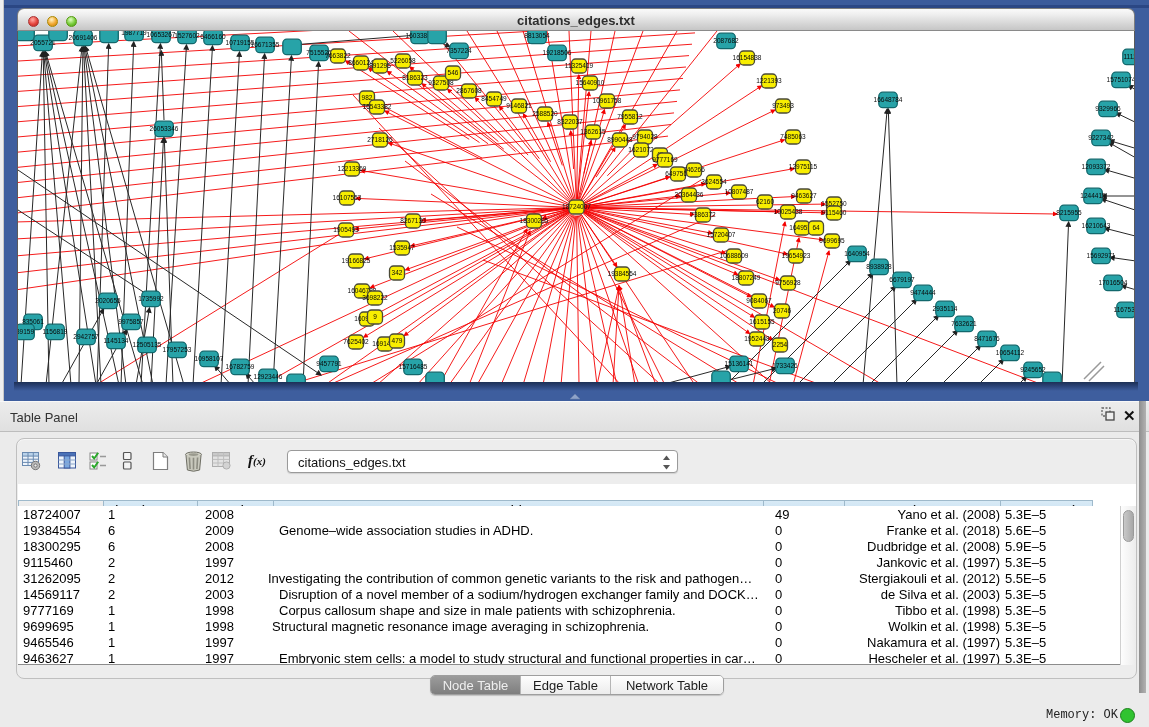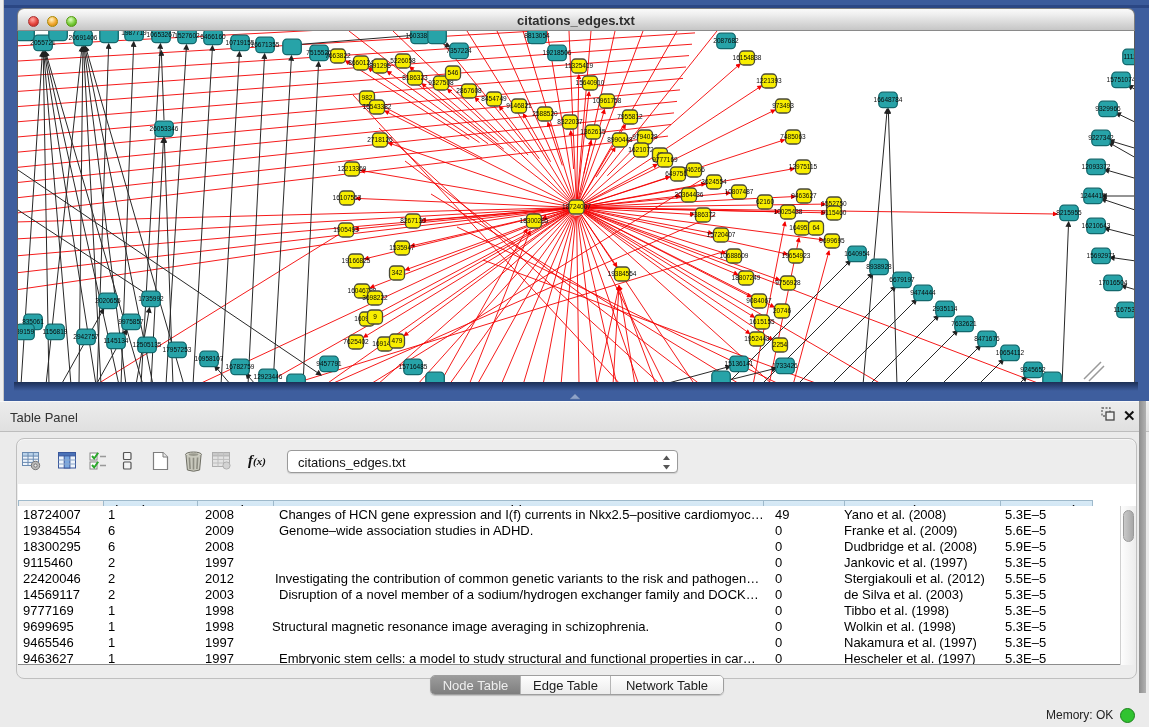--- a/index.html
+++ b/index.html
@@ -49,35 +49,35 @@
 
 
 #thead { position:absolute; left:18px; top:484px; width:1118px; height:22px; background:#fff; }
 .th { position:absolute; top:16px; height:21px; background:linear-gradient(#d8eaf6,#c3def0);
   border:1px solid #9eb9cb; border-right:none; font-size:16px; color:#111;
   text-align:center; line-height:21px; }
 #tbody { position:absolute; left:18px; top:506px; width:1118px; height:159px; background:#fff;
   border-bottom:1px solid #8c8c8c; overflow:hidden; }
 .tr { position:absolute; left:0; width:1103px; height:16px; }
 .c { position:absolute; top:0px; font-size:13px; color:#000; white-space:nowrap; }
-.cs { left:826px; width:156px; text-align:left; }
+.cs { left:826px; width:156px; text-align:right; }
 #vscroll { position:absolute; left:1120px; top:506px; width:16px; height:159px;
   background:linear-gradient(90deg,#fdfdfd,#ececec); border-left:1px solid #d0d0d0; }
 #vthumb { position:absolute; left:2px; top:4px; width:11px; height:32px;
   background:linear-gradient(90deg,#c9c9c9,#a8a8a8); border:1px solid #9a9a9a; border-radius:6px; }
 
 
 #segs { position:absolute; left:430px; top:675px; height:20px; border:1px solid #9e9e9e;
   border-radius:5px; overflow:hidden; box-shadow:0 1px 1px rgba(0,0,0,0.18); display:flex; }
 .seg { height:20px; font-size:13px; line-height:19px; text-align:center; }
 #seg1 { width:89px; background:linear-gradient(#9c9c9c,#7b7b7b); color:#efefef; }
 #seg2 { width:90px; background:linear-gradient(#fefefe,#eaeaea); color:#1c1c1c; border-left:1px solid #b5b5b5; }
 #seg3 { width:113px; background:linear-gradient(#fefefe,#eaeaea); color:#1c1c1c; border-left:1px solid #b5b5b5; }
 
-#status { position:absolute; left:0; top:299px; width:1149px; height:27px; background:#ebebeb; }
+#status { position:absolute; left:0; top:299px; width:1149px; height:27px; background:#ebebeb;font-family:Liberation Mono, monospace; }
 #status .t { position:absolute; left:1046px; top:8px; font-size:12px; color:#222; }
 #memdot { position:absolute; left:1120px; top:8px; width:15px; height:15px; border-radius:50%;
   background:#30c330; border:1.5px solid #1c801c; }
 </style></head>
 <body>
 <div id="page">
   <div id="desk">
       <div class="topstrip"></div>
       <div class="topline"></div>
     </div>
@@ -566,72 +566,72 @@
     <div class="th" style="left:255px;width:490px">title</div>
     <div class="th" style="left:745px;width:81px;text-align:left;padding-left:8px">△ out_de…</div>
     <div class="th" style="left:826px;width:156px">short</div>
     <div class="th" style="left:982px;width:93px;border-right:1px solid #9eb9cb">pagerank</div>
   </div>
   <div id="tbody">
     <div class="tr" style="top:1px">
         <span class="c" style="left:5px">18724007</span>
         <span class="c" style="left:90px">1</span>
         <span class="c" style="left:187px">2008</span>
-        <span class="c" style="left:261px">Changes of HCN gene expression and I(f) currents in Nkx2.5–positive cardiomyoc…</span>
         <span class="c" style="left:757px">49</span>
         <span class="c cs">Yano et al. (2008)</span>
         <span class="c" style="left:987px">5.3E–5</span>
       </div>
 <div class="tr" style="top:17px">
         <span class="c" style="left:5px">19384554</span>
         <span class="c" style="left:90px">6</span>
         <span class="c" style="left:187px">2009</span>
         <span class="c" style="left:261px">Genome–wide association studies in ADHD.</span>
         <span class="c" style="left:757px">0</span>
-        <span class="c cs">Franke et al. (2009)</span>
+        <span class="c cs">Franke et al. (2018)</span>
         <span class="c" style="left:987px">5.6E–5</span>
       </div>
 <div class="tr" style="top:33px">
         <span class="c" style="left:5px">18300295</span>
         <span class="c" style="left:90px">6</span>
         <span class="c" style="left:187px">2008</span>
         <span class="c" style="left:757px">0</span>
         <span class="c cs">Dudbridge et al. (2008)</span>
         <span class="c" style="left:987px">5.9E–5</span>
       </div>
 <div class="tr" style="top:49px">
         <span class="c" style="left:5px">9115460</span>
         <span class="c" style="left:90px">2</span>
         <span class="c" style="left:187px">1997</span>
         <span class="c" style="left:757px">0</span>
         <span class="c cs">Jankovic et al. (1997)</span>
         <span class="c" style="left:987px">5.3E–5</span>
       </div>
 <div class="tr" style="top:65px">
-        <span class="c" style="left:5px">22420046</span>
+        <span class="c" style="left:5px">31262095</span>
         <span class="c" style="left:90px">2</span>
         <span class="c" style="left:187px">2012</span>
-        <span class="c" style="left:257px">Investigating the contribution of common genetic variants to the risk and pathogen…</span>
+        <span class="c" style="left:250px">Investigating the contribution of common genetic variants to the risk and pathogen…</span>
         <span class="c" style="left:757px">0</span>
         <span class="c cs">Stergiakouli et al. (2012)</span>
         <span class="c" style="left:987px">5.5E–5</span>
       </div>
 <div class="tr" style="top:81px">
         <span class="c" style="left:5px">14569117</span>
         <span class="c" style="left:90px">2</span>
         <span class="c" style="left:187px">2003</span>
         <span class="c" style="left:261px">Disruption of a novel member of a sodium/hydrogen exchanger family and DOCK…</span>
         <span class="c" style="left:757px">0</span>
         <span class="c cs">de Silva et al. (2003)</span>
         <span class="c" style="left:987px">5.3E–5</span>
       </div>
 <div class="tr" style="top:97px">
         <span class="c" style="left:5px">9777169</span>
         <span class="c" style="left:90px">1</span>
         <span class="c" style="left:187px">1998</span>
+        <span class="c" style="left:261px">Corpus callosum shape and size in male patients with schizophrenia.</span>
         <span class="c" style="left:757px">0</span>
         <span class="c cs">Tibbo et al. (1998)</span>
         <span class="c" style="left:987px">5.3E–5</span>
       </div>
 <div class="tr" style="top:113px">
         <span class="c" style="left:5px">9699695</span>
         <span class="c" style="left:90px">1</span>
         <span class="c" style="left:187px">1998</span>
         <span class="c" style="left:254px">Structural magnetic resonance image averaging in schizophrenia.</span>
         <span class="c" style="left:757px">0</span>

